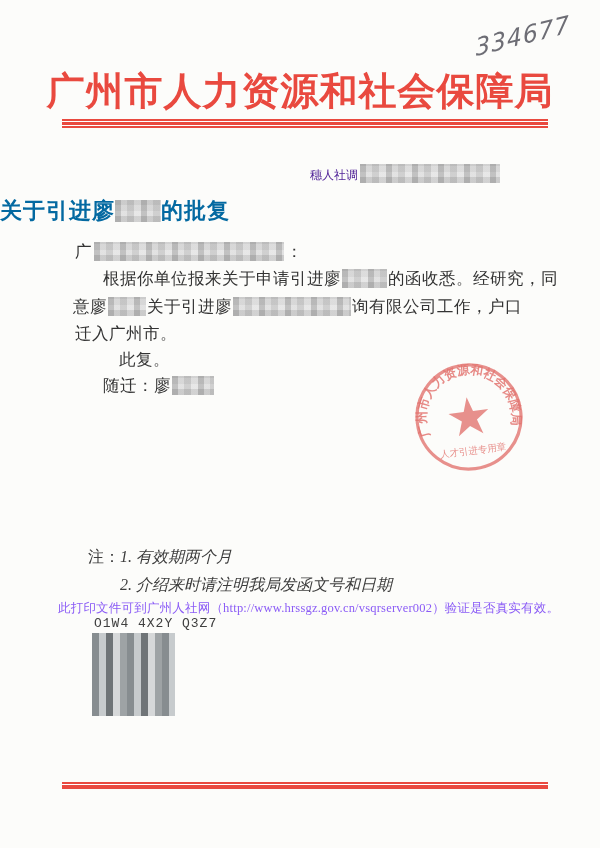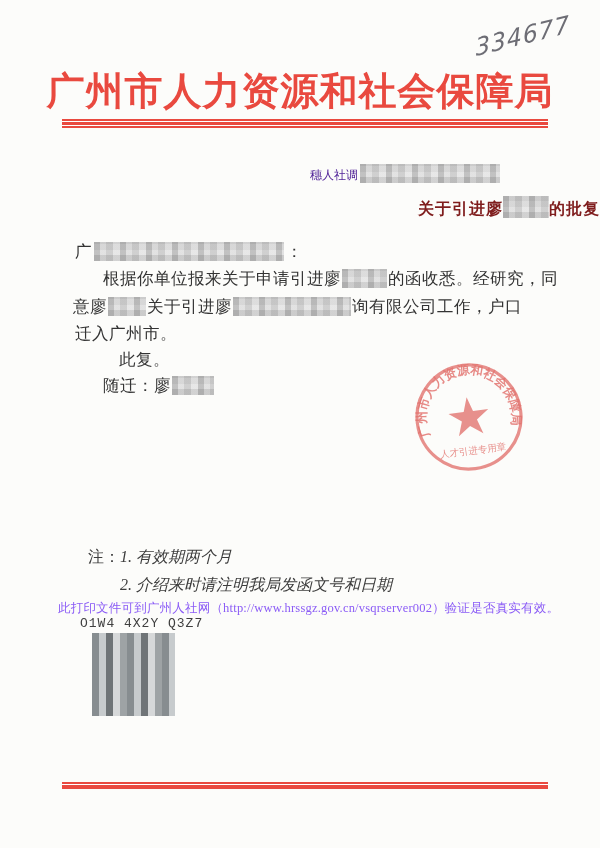--- a/index.html
+++ b/index.html
@@ -44,22 +44,22 @@
       #e9493f 3.5px 7px);
   }
   
   .docno{
     position:absolute;top:151px;left:310px;
     font-size:12px;color:#4c1d95;white-space:nowrap;margin-top:13px;
   }
   
   .title{
     position:absolute;top:196px;left:0;width:100%;
-    text-align:right;font-size:16px;font-weight:bold;
-    color:#7f1d1d;letter-spacing:1px;white-space:nowrap;
+    text-align:left;font-size:22px;font-weight:bold;
+    color:#0369a1;letter-spacing:1px;white-space:nowrap;
   }
   
   .bline{
     position:absolute;left:75px;
     font-size:16.5px;letter-spacing:.5px;
     color:#333;white-space:nowrap;
   }
   .indent{left:103px;}
   
   .redact{
@@ -88,21 +88,21 @@
     font-size:16px;color:#3d3d3d;display:flex;line-height:28px;
   }
   .notes-label{white-space:nowrap;}
   .notes-items div{white-space:nowrap;font-style:italic;}
   
   .verify{
     position:absolute;top:600px;left:58px;
     font-size:12.5px;color:#8b5cf6;letter-spacing:.2px;white-space:nowrap;
   }
   .vcode{
-    position:absolute;top:616px;left:80px;
+    position:absolute;top:616px;left:94px;
     font-family:"Liberation Mono","DejaVu Sans Mono",monospace;
     font-size:13px;color:#3f3f3f;letter-spacing:1px;
   }
   
   .qr{
     position:absolute;top:633px;left:92px;
     width:83px;height:83px;
     background-color:#b7bbbd;
     background-image:
       repeating-linear-gradient(90deg, #878d90 0 7px, #c7cbcd 7px 14px, #6f7477 14px 21px, #d6d8d9 21px 28px, #9ea3a5 28px 35px),

